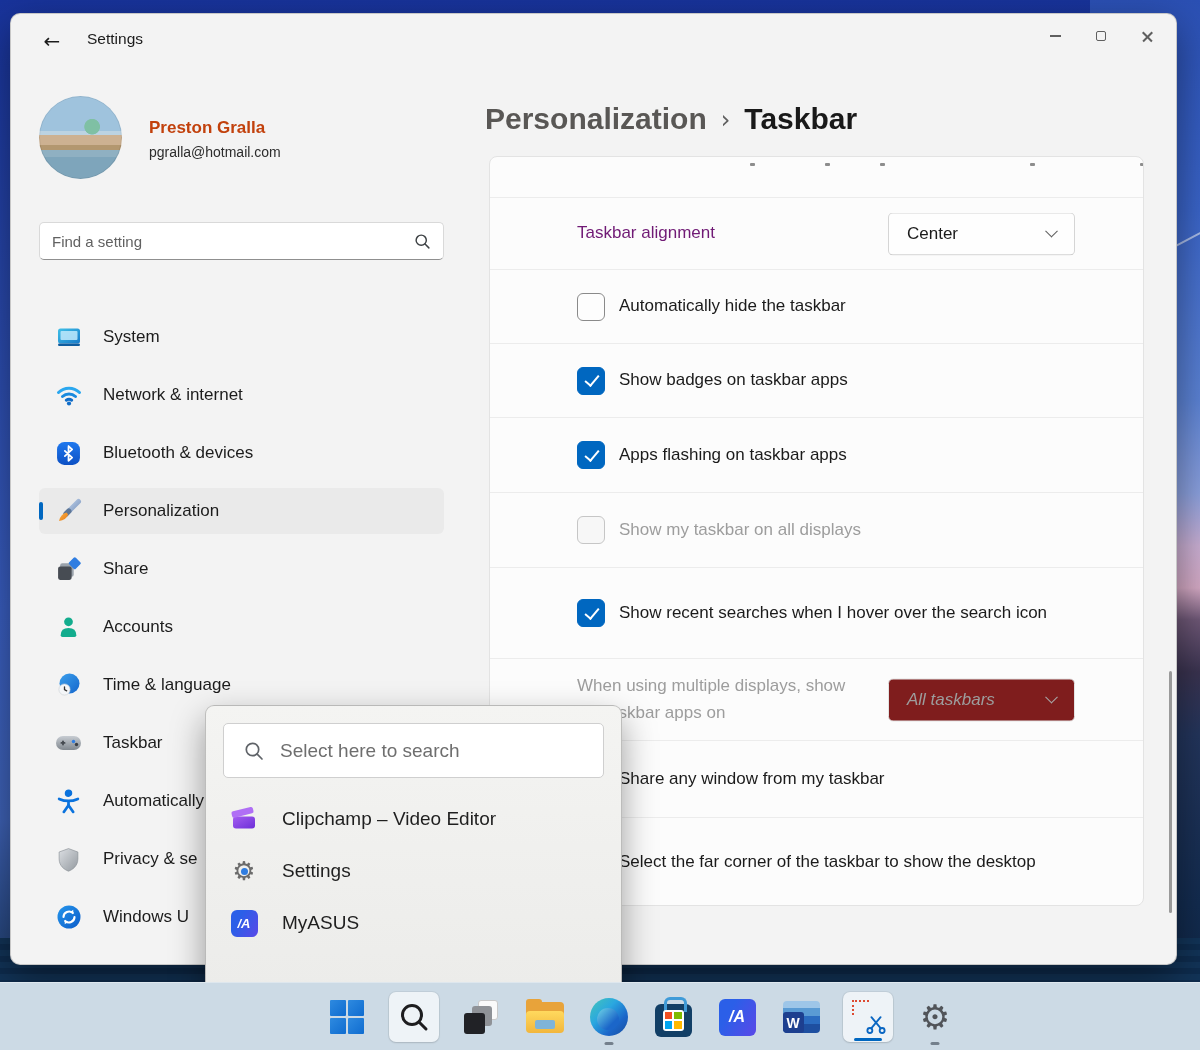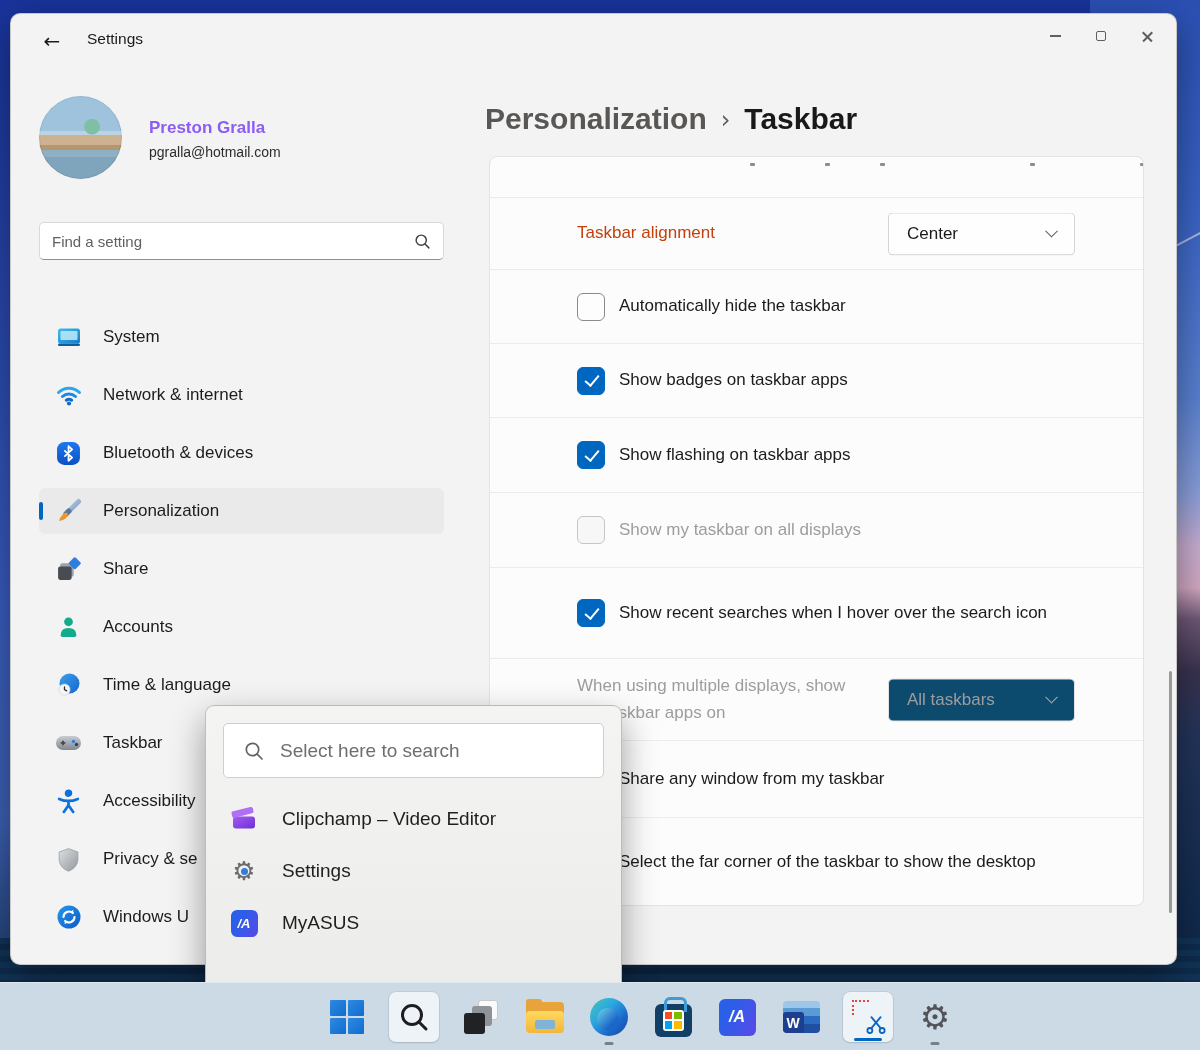--- a/index.html
+++ b/index.html
@@ -36,21 +36,21 @@
     width:13px; height:1.5px; background:#5f5f5f; }
   .wc-close i::before { transform:rotate(45deg); }
   .wc-close i::after  { transform:rotate(-45deg); }
 
   
   .avatar { position:absolute; left:28px; top:82px; width:83px; height:83px; border-radius:50%;
     background:
       radial-gradient(circle at 64% 37%, #7fc0a4 0 10%, rgba(0,0,0,0) 11%),
       linear-gradient(180deg,#9fc3dd 0 42%,#bcd3e2 42% 47%,#cdb191 47% 59%,#b3976f 59% 65%,#8fb0c2 65% 73%,#7ea5bb 73% 100%);
     box-shadow:inset 0 0 0 1px rgba(0,0,0,.08); }
-  .acct-name  { position:absolute; left:138px; top:104px; font-size:17px; font-weight:700; color:#8b5cf6; }
+  .acct-name  { position:absolute; left:138px; top:104px; font-size:17px; font-weight:700; color:#c2410c; }
   .acct-email { position:absolute; left:138px; top:130px; font-size:14px; color:#2c2c2c; }
 
   .find-box { position:absolute; left:28px; top:208px; width:405px; height:38px;
     background:#fff; border:1px solid #d9d9d9; border-bottom:1px solid #8f8f8f; border-radius:5px;
     display:flex; align-items:center; padding:0 12px; }
   .find-box input { flex:1; border:none; outline:none; font-size:15px; color:#a21caf;
     font-family:"Liberation Sans",sans-serif; background:transparent; }
   .find-box input::placeholder { color:#616161; opacity:1; }
 
   .nav { position:absolute; left:28px; top:300px; width:405px; }
@@ -75,28 +75,28 @@
   .r-clip { height:40px; }
   .r-clip .frag { position:absolute; top:6px; width:5px; height:3px; background:#8d8d8d; border-radius:1px; }
   .cb { width:28px; height:28px; border-radius:6px; flex:none; position:relative;
     border:1px solid #8a8a8a; background:#fdfdfd; }
   .cb.checked { background:#0067c0; border-color:#0067c0; }
   .cb.checked::after { content:""; position:absolute; left:9.5px; top:4.5px; width:6px; height:12px;
     border-right:2.3px solid #fff; border-bottom:2.3px solid #fff; transform:rotate(40deg); }
   .cb.disabled { border-color:#c6c6c6; background:#f7f7f7; }
   .cb-label { margin-left:14px; font-size:17px; color:#1b1b1b; line-height:1.55; max-width:460px; }
   .row.disabled .cb-label, .row.disabled .dd-label, .row.disabled .dd-left { color:#9d9d9d; }
-  .dd-left { font-size:17px; color:#c2410c; line-height:1.55; max-width:280px; }
+  .dd-left { font-size:17px; color:#701a75; line-height:1.55; max-width:280px; }
   .dropdown { position:absolute; right:68px; top:50%; transform:translateY(-50%);
     width:187px; height:43px; background:#fefefe; border:1px solid #d5d5d5; border-bottom-color:#bdbdbd;
     border-radius:5px; display:flex; align-items:center; padding:0 18px; }
   .dd-label { flex:1; font-size:17px; color:#1b1b1b; }
   .chev { width:9px; height:9px; border-right:1.6px solid #5f5f5f; border-bottom:1.6px solid #5f5f5f;
     transform:rotate(45deg) translate(-2px,-2px); flex:none; }
-  .row.disabled .dropdown { background:#0c4a6e; border-color:#e3e3e3; }
+  .row.disabled .dropdown { background:#7f1d1d; border-color:#e3e3e3;font-style:italic; }
   .row.disabled .chev { border-color:#a8a8a8; }
   .scrollbar { position:absolute; right:4px; top:657px; width:3px; height:242px;
     background:#9a9a9a; border-radius:2px; }
 
   
   .flyout { position:absolute; left:205px; top:705px; width:417px; height:317px; z-index:3;
     background:linear-gradient(180deg,#f4f4f2,#ebebe9); border:1px solid rgba(110,110,110,.4);
     border-radius:9px; box-shadow:0 14px 34px rgba(0,0,0,.38); }
   .fly-search { position:absolute; left:17px; right:17px; top:17px; height:55px; background:#fff;
     border:1px solid #cfcfcf; border-radius:5px; display:flex; align-items:center; padding:0 20px; }
@@ -321,21 +321,21 @@
         <span class="nav-ico">
           <svg width="25" height="25" viewBox="0 0 24 24">
               <g stroke="#0a72dd" stroke-width="2.6" stroke-linecap="round" fill="none">
                 <circle cx="12" cy="4" r="2.9" fill="#0a72dd" stroke-width="1.4"></circle>
                 <path d="M3 9.5 Q12 13.5 21 9.5"></path>
                 <path d="M12 12 V15.5"></path>
                 <path d="M12 15.5 L7.5 22 M12 15.5 L16.5 22"></path>
               </g>
             </svg>
         </span>
-        <span class="nav-label">Accessibility</span>
+        <span class="nav-label">Automatically</span>
       </div>
       <div class="nav-item">
         <span class="nav-ico">
           <svg width="25" height="25" viewBox="0 0 24 24">
               <defs>
                 <linearGradient id="shg" x1="0" y1="0" x2="1" y2="1">
                   <stop offset="0" stop-color="#dcdfe3"></stop>
                   <stop offset="1" stop-color="#93999f"></stop>
                 </linearGradient>
               </defs>
@@ -388,21 +388,21 @@
       <div class="row" style="height:74px">
         <span class="cb"></span>
         <span class="cb-label">Automatically hide the taskbar</span>
       </div>
       <div class="row" style="height:74px">
         <span class="cb checked"></span>
         <span class="cb-label">Show badges on taskbar apps</span>
       </div>
       <div class="row" style="height:75px">
         <span class="cb checked"></span>
-        <span class="cb-label">Show flashing on taskbar apps</span>
+        <span class="cb-label">Apps flashing on taskbar apps</span>
       </div>
       <div class="row disabled" style="height:75px">
         <span class="cb disabled"></span>
         <span class="cb-label">Show my taskbar on all displays</span>
       </div>
       <div class="row" style="height:91px">
         <span class="cb checked"></span>
         <span class="cb-label">Show recent searches when I hover over the search icon</span>
       </div>
       <div class="row disabled" style="height:82px">

